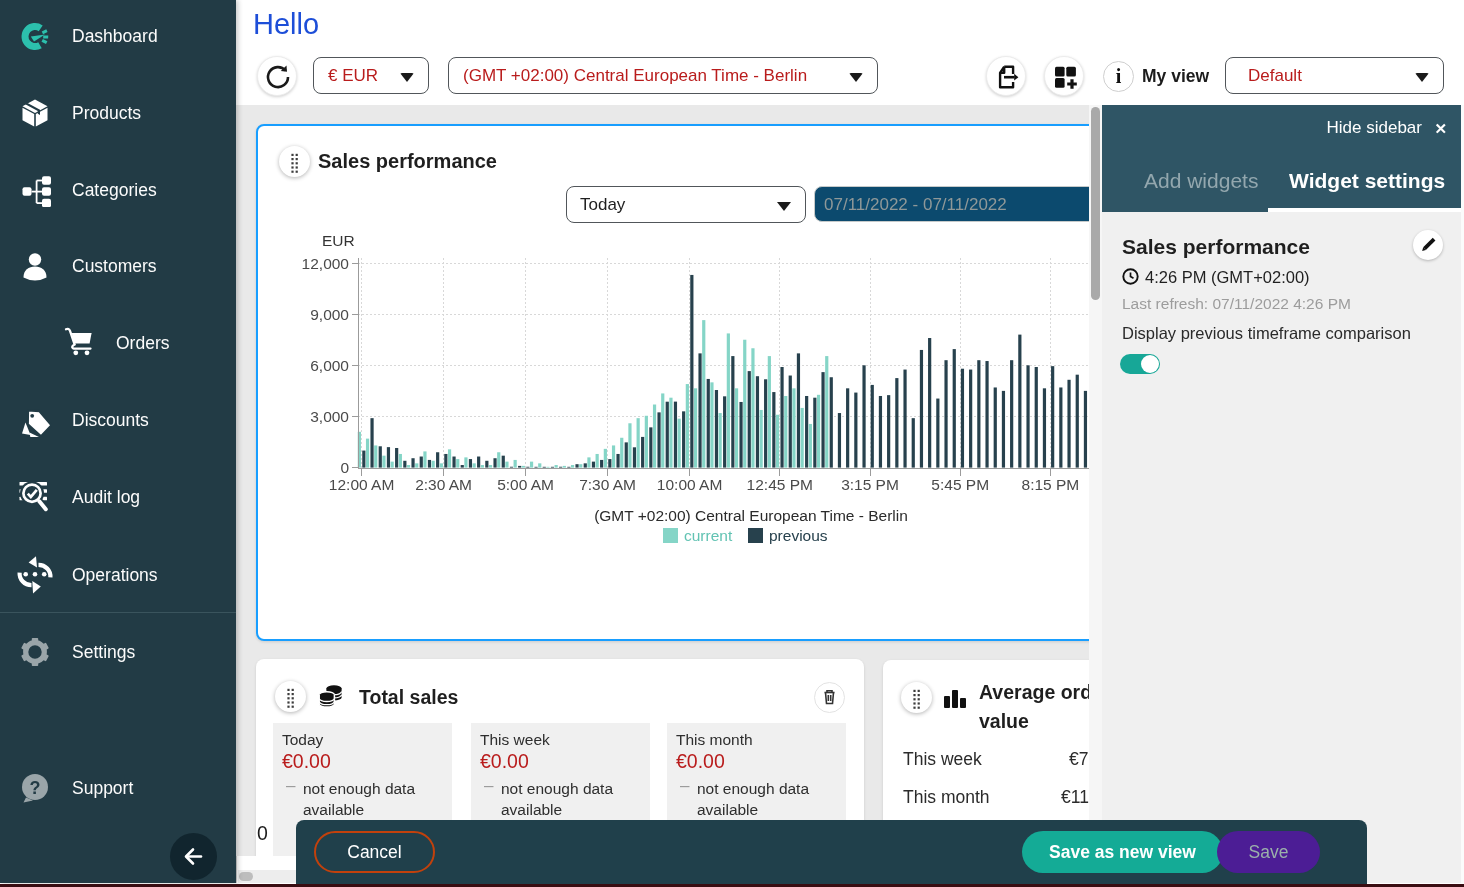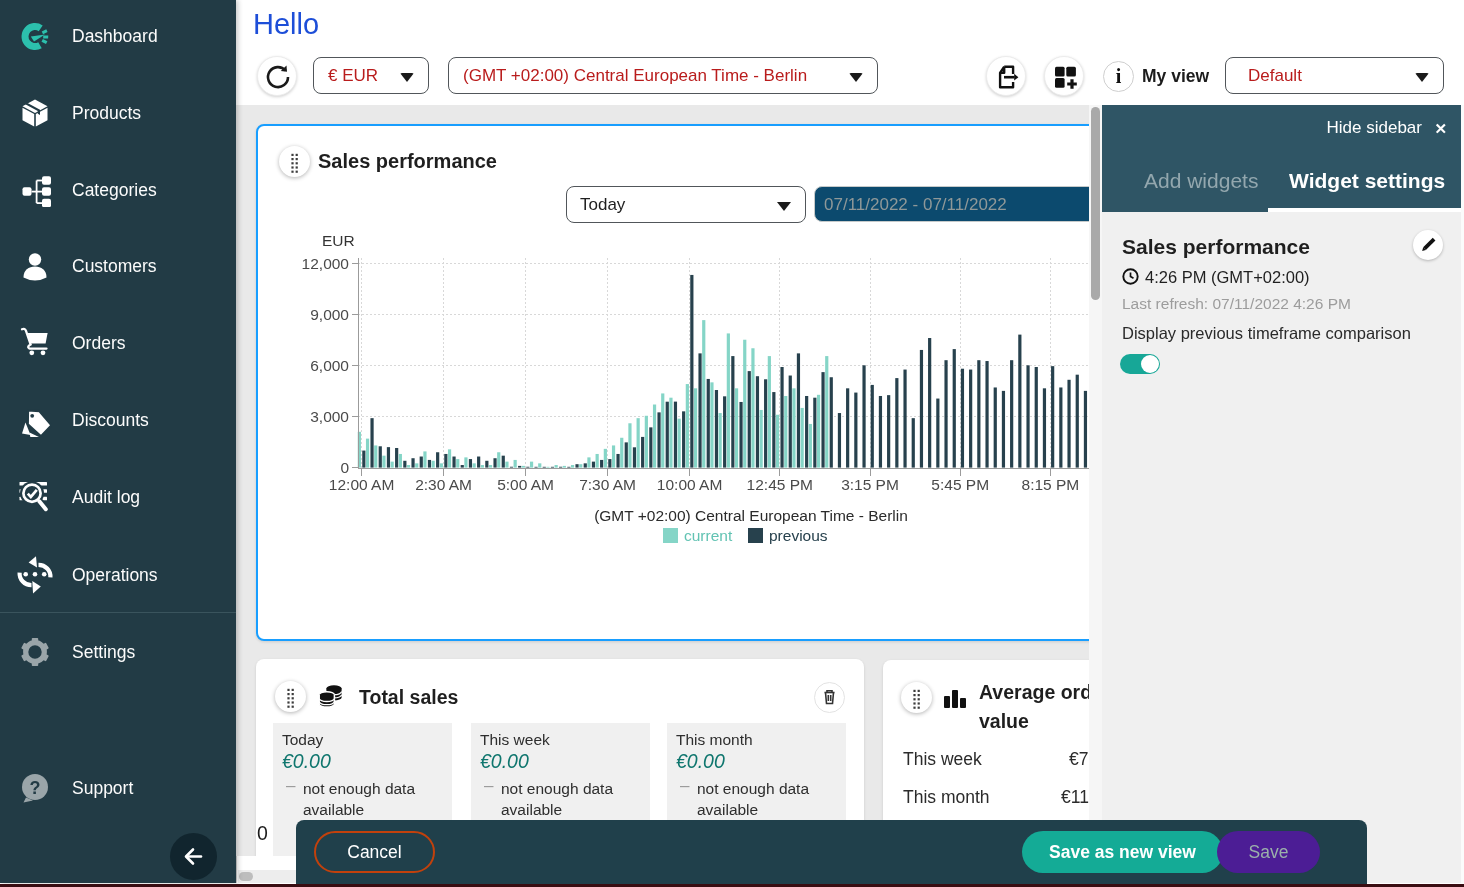--- a/index.html
+++ b/index.html
@@ -38,21 +38,21 @@
 #datein .lab { position:absolute; left:9px; top:8px; white-space:nowrap; }
 #todaysel .lab { position:absolute; left:13px; top:8px; white-space:nowrap; }
 
 #chartsvg { position:absolute; left:0; top:0; z-index:2; }
 
 
 #tscard { left:20px; top:554px; width:608px; height:212px; }
 #avgcard { left:647px; top:555px; width:300px; height:211px; }
 .statbox { position:absolute; top:64px; width:179px; height:148px; background:#f0f0f0; }
 .statbox .l1 { position:absolute; left:9px; top:8px; font-size:15.5px; color:#2e2e2e; }
-.statbox .l2 { position:absolute; left:9px; top:27px; font-size:19.5px; color:#0f766e;font-style:italic; }
+.statbox .l2 { position:absolute; left:9px; top:27px; font-size:19.5px; color:#b91c1c; }
 .statbox .l3 { position:absolute; left:30px; top:55px; width:130px; font-size:15.5px; line-height:21px; color:#2e2e2e; }
 .statbox .dash { position:absolute; left:-17px; top:-3px; color:#9a9a9a; font-size:17px; }
 .avgrow { position:absolute; left:20px; width:300px; font-size:17.5px; color:#2b2b2b; }
 
 
 #vscroll { position:absolute; right:0; top:0; width:13px; height:778px; background:#f6f6f6; z-index:4; }
 #vthumb { position:absolute; left:2px; top:2px; width:9px; height:193px; background:#a9a9a9; border-radius:5px; }
 #hcorner { position:absolute; left:0; top:751px; width:60px; height:27px; background:#fff; border-left:1px solid #d0d0d0; z-index:4; }
 #htrack { position:absolute; left:1px; top:14px; width:59px; height:13px; background:#ededed; }
 #hthumb { position:absolute; left:1px; top:2px; width:14px; height:9px; background:#bdbdbd; border-radius:5px; }
@@ -489,21 +489,21 @@
       </div>
     <div class="nav" style="top:236px;">
         <span class="ic"><svg width="34" height="34" viewBox="0 0 34 34">
             <g fill="#fff">
               <circle cx="17" cy="10.5" r="6.2"></circle>
               <path d="M5.5 28.5 c0 -7.5 5.2 -11 11.5 -11 s11.5 3.5 11.5 11 q-5.5 3 -11.5 3 t-11.5 -3 z"></path>
             </g>
           </svg></span>
         <span class="tx">Customers</span>
       </div>
-    <div class="nav" style="top:313px;">
+    <div class="nav" style="top:313px;margin-left:44px;">
         <span class="ic"><svg width="34" height="34" viewBox="0 0 34 34">
             <path d="M4 3.2 q3 -1.2 4 1.6 l4.6 13.7 q-3.8 2.2 -1.6 3.7 q0.8 0.4 2.2 0.4 h15.3" stroke="#fff" stroke-width="2.3" fill="none" stroke-linecap="round"></path>
             <polygon points="9.8,7 29.6,7 27.6,17.6 11.4,17.6" fill="#fff"></polygon>
             <circle cx="13.8" cy="26.8" r="2.4" fill="#fff"></circle>
             <circle cx="25" cy="26.8" r="2.4" fill="#fff"></circle>
           </svg></span>
         <span class="tx">Orders</span>
       </div>
     <div class="nav" style="top:390px;">
         <span class="ic"><svg width="34" height="34" viewBox="0 0 34 34">

